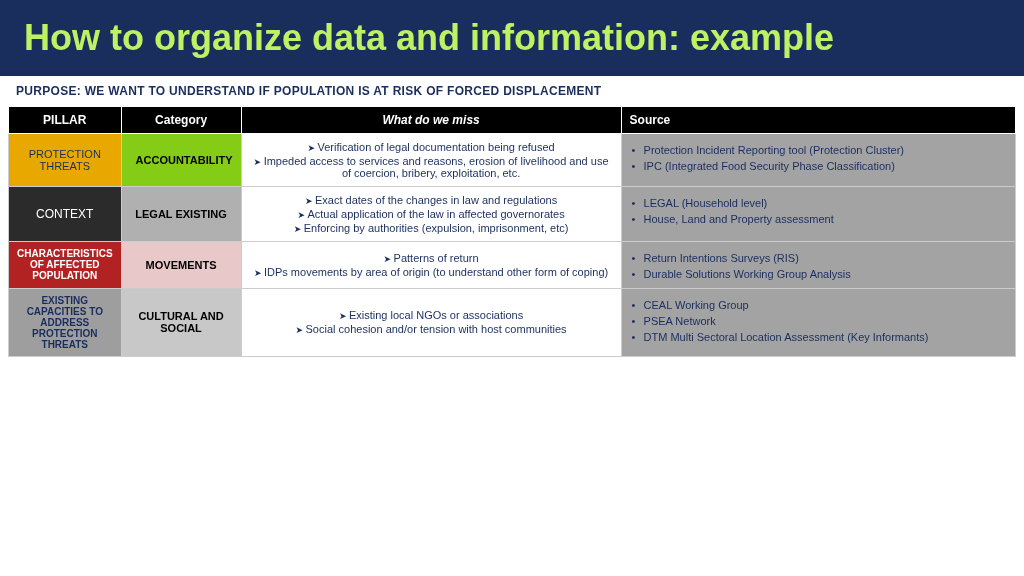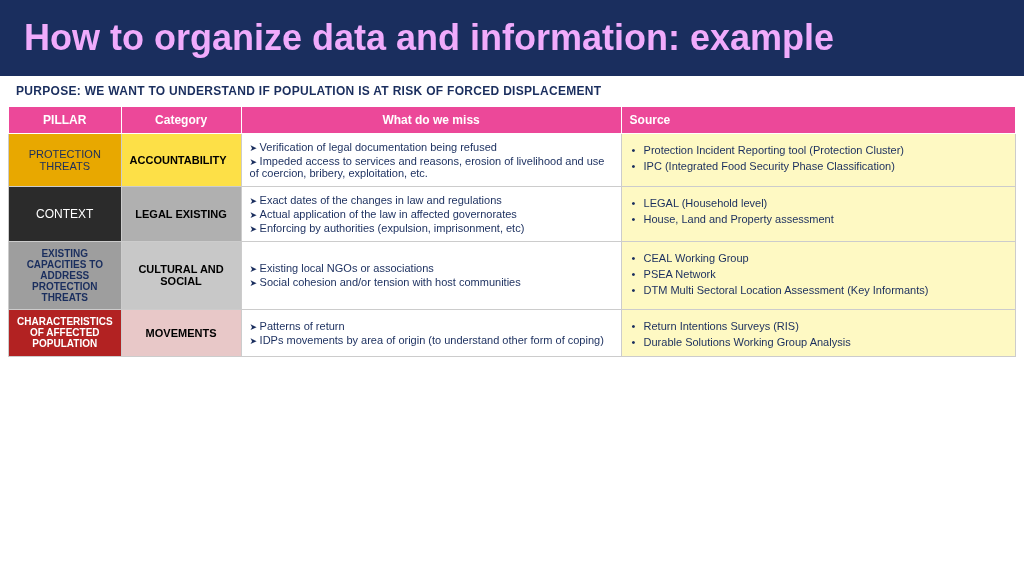--- a/index.html
+++ b/index.html
@@ -12,21 +12,21 @@
     }
 
     .header {
       background: #1a2e5e;
       padding: 18px 24px;
       color: #fff;
     }
     .header-title {
       font-size: 36px;
       font-weight: 900;
-      color: #f0abfc;
+      color: #bef264;
       line-height: 1.1;
     }
 
     .purpose-bar {
       padding: 8px 16px;
       font-size: 12px;
       font-weight: 700;
       color: #1a2e5e;
       letter-spacing: 0.3px;
       border-radius: 14px;
@@ -37,30 +37,31 @@
     }
 
     table {
       width: 100%;
       border-collapse: collapse;
       font-size: 11px;
     }
 
     
     thead tr th {
-      background: #ec4899;
+      background: #000000;
       color: #fff;
       font-weight: 700;
       font-size: 12px;
       padding: 6px 8px;
       text-align: center;
       border: 1px solid #fff;
     }
     thead tr th:nth-child(3) {
       text-align: center;
+      font-style: italic;
     }
     thead tr th:nth-child(4) {
       text-align: left;
     }
 
     
     tbody tr td {
       border: 1px solid #ccc;
       padding: 6px 8px;
       vertical-align: middle;
@@ -69,24 +70,24 @@
     
     .pillar-protection {
       background: #e8a800;
       color: #1a2e5e;
       font-weight: 400;
       font-size: 11px;
       text-align: center;
       width: 110px;
     }
     .category-accountability {
-      background: #fde047;
-      font-weight: 700;
-      font-size: 11px;
-      text-align: left;
+      background: #84cc16;
+      font-weight: 700;
+      font-size: 11px;
+      text-align: right;
       width: 120px;
     }
 
     
     .pillar-context {
       background: #2b2b2b;
       color: #fff;
       font-weight: 400;
       font-size: 12px;
       text-align: center;
@@ -127,28 +128,29 @@
       font-weight: 700;
       font-size: 11px;
       text-align: center;
     }
 
     .miss-cell {
       background: #fff;
       width: 380px;
     }
     .source-cell {
-      background: #fef9c3;
+      background: #a3a3a3;
       vertical-align: top;
       padding-top: 8px;
     }
 
     .miss-cell ul {
       list-style: none;
       padding: 0;
+      text-align: center;
     }
     .miss-cell ul li {
       padding: 1px 0;
       color: #1a2e5e;
       font-size: 11px;
     }
     .miss-cell ul li::before {
       content: "➤ ";
       font-size: 9px;
       color: #1a2e5e;
@@ -219,47 +221,47 @@
             </ul>
           </td>
           <td class="source-cell">
             <ul>
               <li>LEGAL (Household level)</li>
               <li>House, Land and Property assessment</li>
             </ul>
           </td>
         </tr>
         <tr>
+          <td class="pillar-characteristics">CHARACTERISTICS OF AFFECTED POPULATION</td>
+          <td class="category-movements">MOVEMENTS</td>
+          <td class="miss-cell">
+            <ul>
+              <li>Patterns of return</li>
+              <li>IDPs movements by area of origin (to understand other form of coping)</li>
+            </ul>
+          </td>
+          <td class="source-cell">
+            <ul>
+              <li>Return Intentions Surveys (RIS)</li>
+              <li>Durable Solutions Working Group Analysis</li>
+            </ul>
+          </td>
+        </tr>
+        <tr>
           <td class="pillar-existing">EXISTING CAPACITIES TO ADDRESS PROTECTION THREATS</td>
           <td class="category-cultural">CULTURAL AND SOCIAL</td>
           <td class="miss-cell">
             <ul>
               <li>Existing local NGOs or associations</li>
               <li>Social cohesion and/or tension with host communities</li>
             </ul>
           </td>
           <td class="source-cell">
             <ul>
               <li>CEAL Working Group</li>
               <li>PSEA Network</li>
               <li>DTM Multi Sectoral Location Assessment (Key Informants)</li>
             </ul>
           </td>
         </tr>
-        <tr>
-          <td class="pillar-characteristics">CHARACTERISTICS OF AFFECTED POPULATION</td>
-          <td class="category-movements">MOVEMENTS</td>
-          <td class="miss-cell">
-            <ul>
-              <li>Patterns of return</li>
-              <li>IDPs movements by area of origin (to understand other form of coping)</li>
-            </ul>
-          </td>
-          <td class="source-cell">
-            <ul>
-              <li>Return Intentions Surveys (RIS)</li>
-              <li>Durable Solutions Working Group Analysis</li>
-            </ul>
-          </td>
-        </tr>
       </tbody>
   </table>
 </div>
 
 </body></html>

